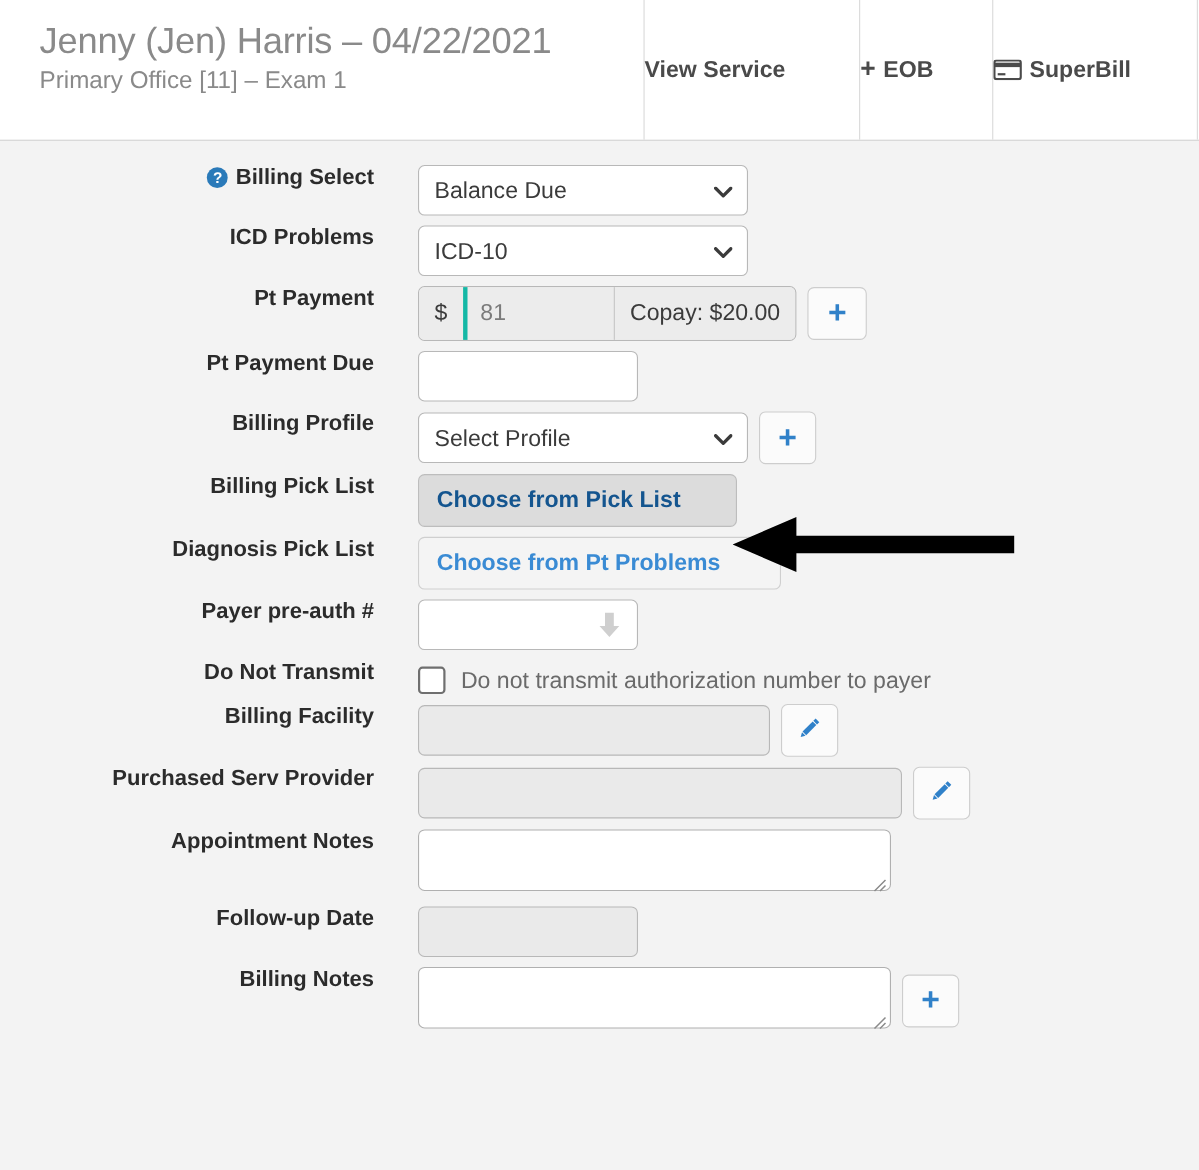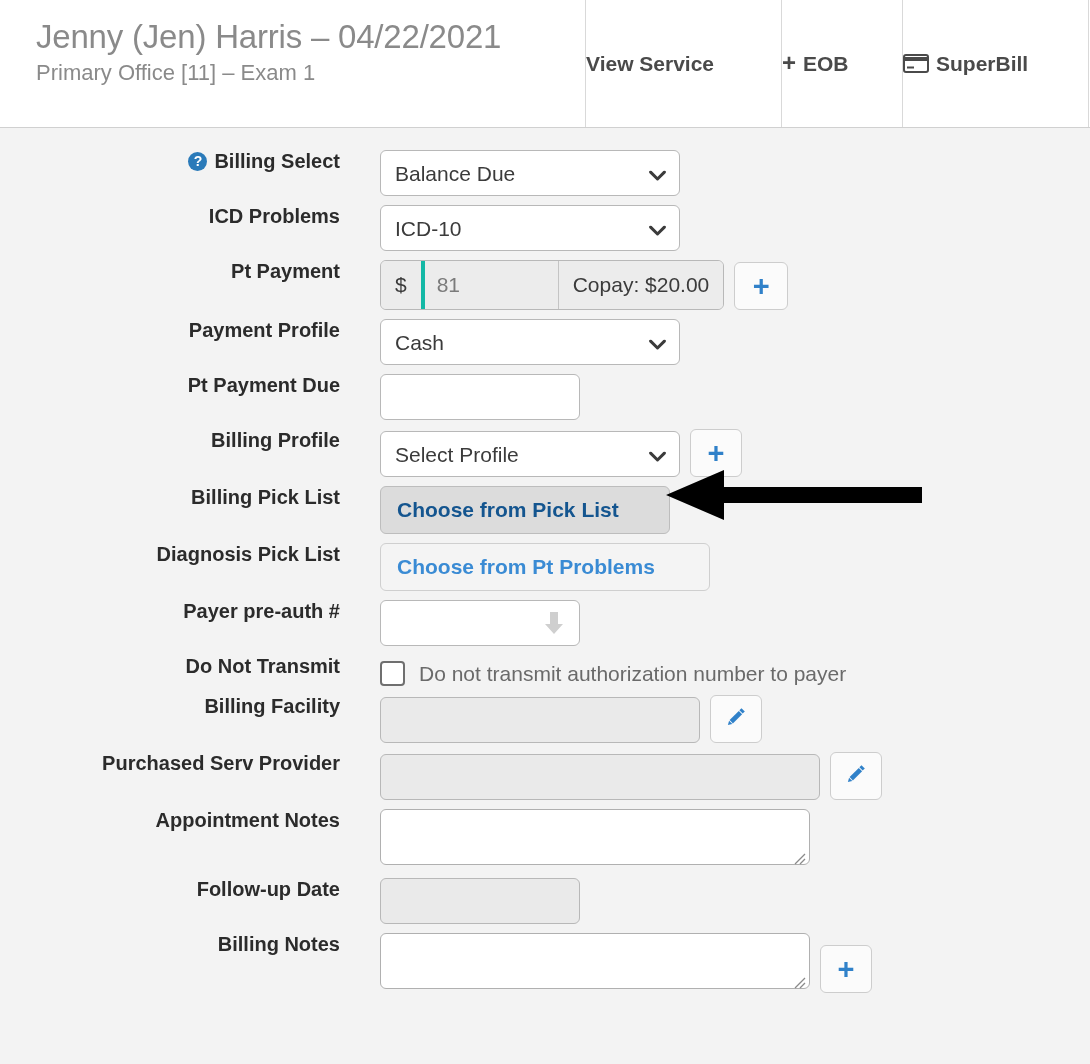--- a/index.html
+++ b/index.html
@@ -92,21 +92,21 @@
     box-sizing: border-box;
     white-space: nowrap;
     display: flex;
     align-items: center;
     justify-content: flex-end;
     gap: 7px;
   }
   .field-col {
     padding-left: 40px;
     display: flex;
-    align-items: flex-end;
+    align-items: center;
     gap: 10px;
   }
 
   .help-icon {
     display: inline-block;
     width: 19px;
     height: 19px;
     border-radius: 50%;
     background: #2a7ab9;
     color: #ffffff;
@@ -383,35 +383,20 @@
         <span class="ig-addon">$</span>
         <input class="ig-input" type="text" placeholder="81" style="">
         <span class="ig-copay">Copay: $20.00</span>
       </div>
       <div class="icon-btn">
         <span class="plus-blue">+</span>
       </div>
     </div>
   </div>
 
-  <div class="row">
-    <div class="label-col">Payment Profile</div>
-    <div class="field-col">
-      <span class="select-wrap">
-        <select class="ctl">
-          <option>Cash</option>
-        </select>
-        <span class="chev">
-          <svg width="17" height="11" viewBox="0 0 17 11">
-              <path d="M1.6 1.6 L8.5 8.5 L15.4 1.6" fill="none" stroke="#3b3b3b" stroke-width="3" stroke-linecap="round" stroke-linejoin="round"></path>
-            </svg>
-        </span>
-      </span>
-    </div>
-  </div>
 
   <div class="row">
     <div class="label-col">Pt Payment Due</div>
     <div class="field-col">
       <input class="txt" type="text" value="" style="">
     </div>
   </div>
 
   <div class="row">
     <div class="label-col">Billing Profile</div>

